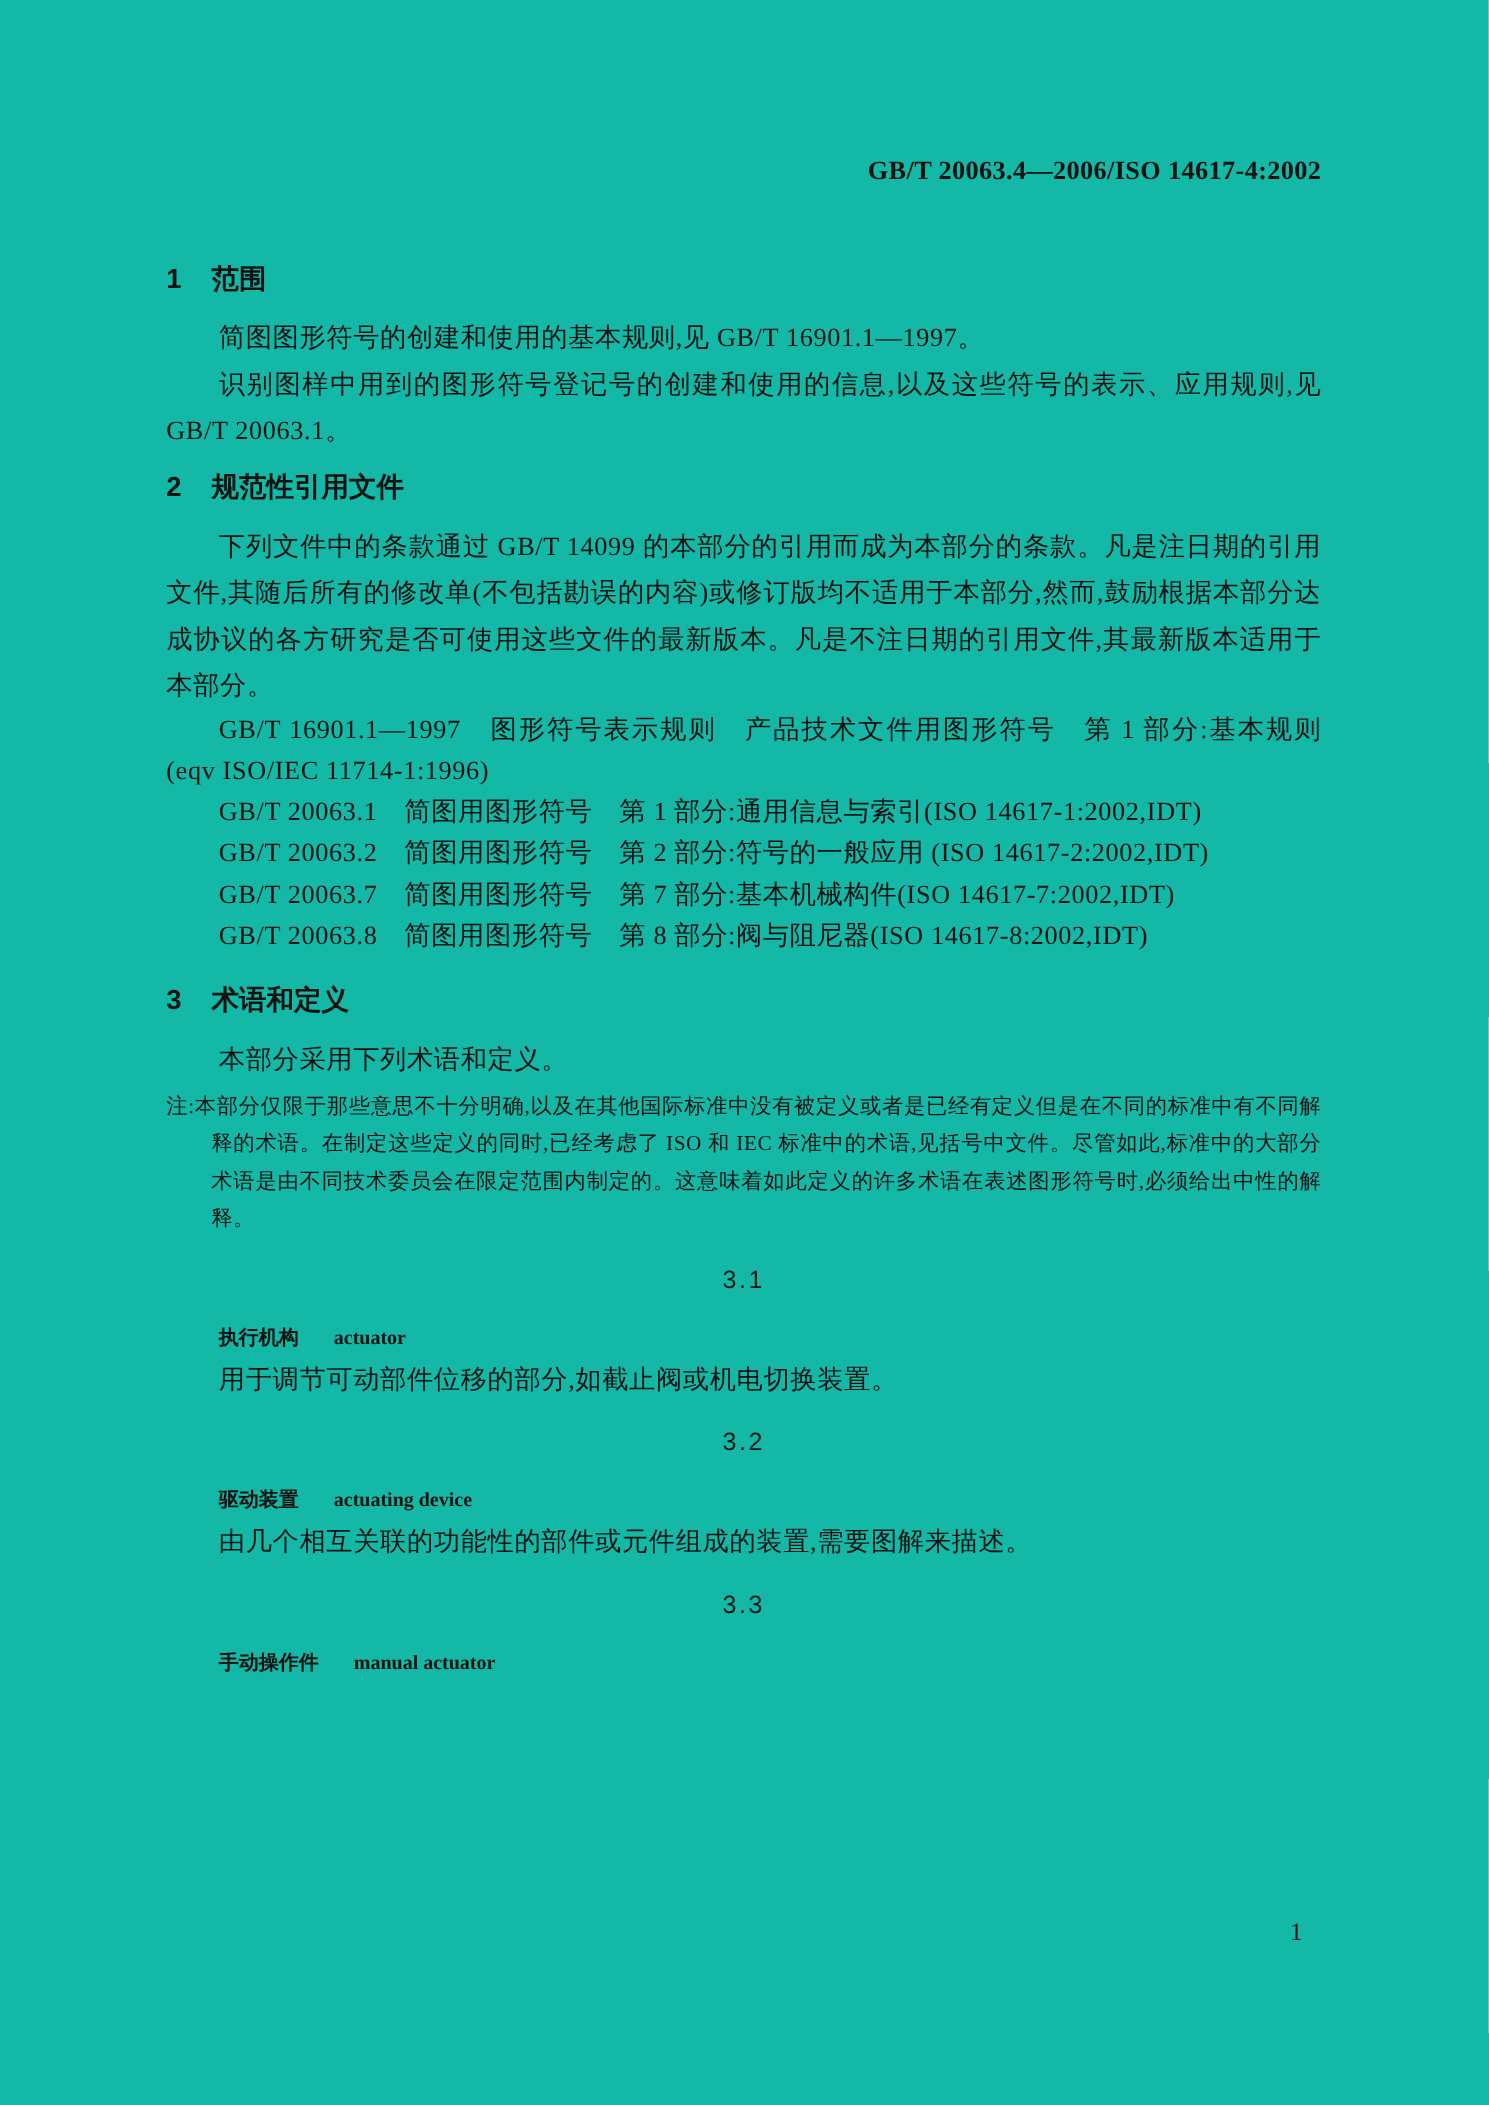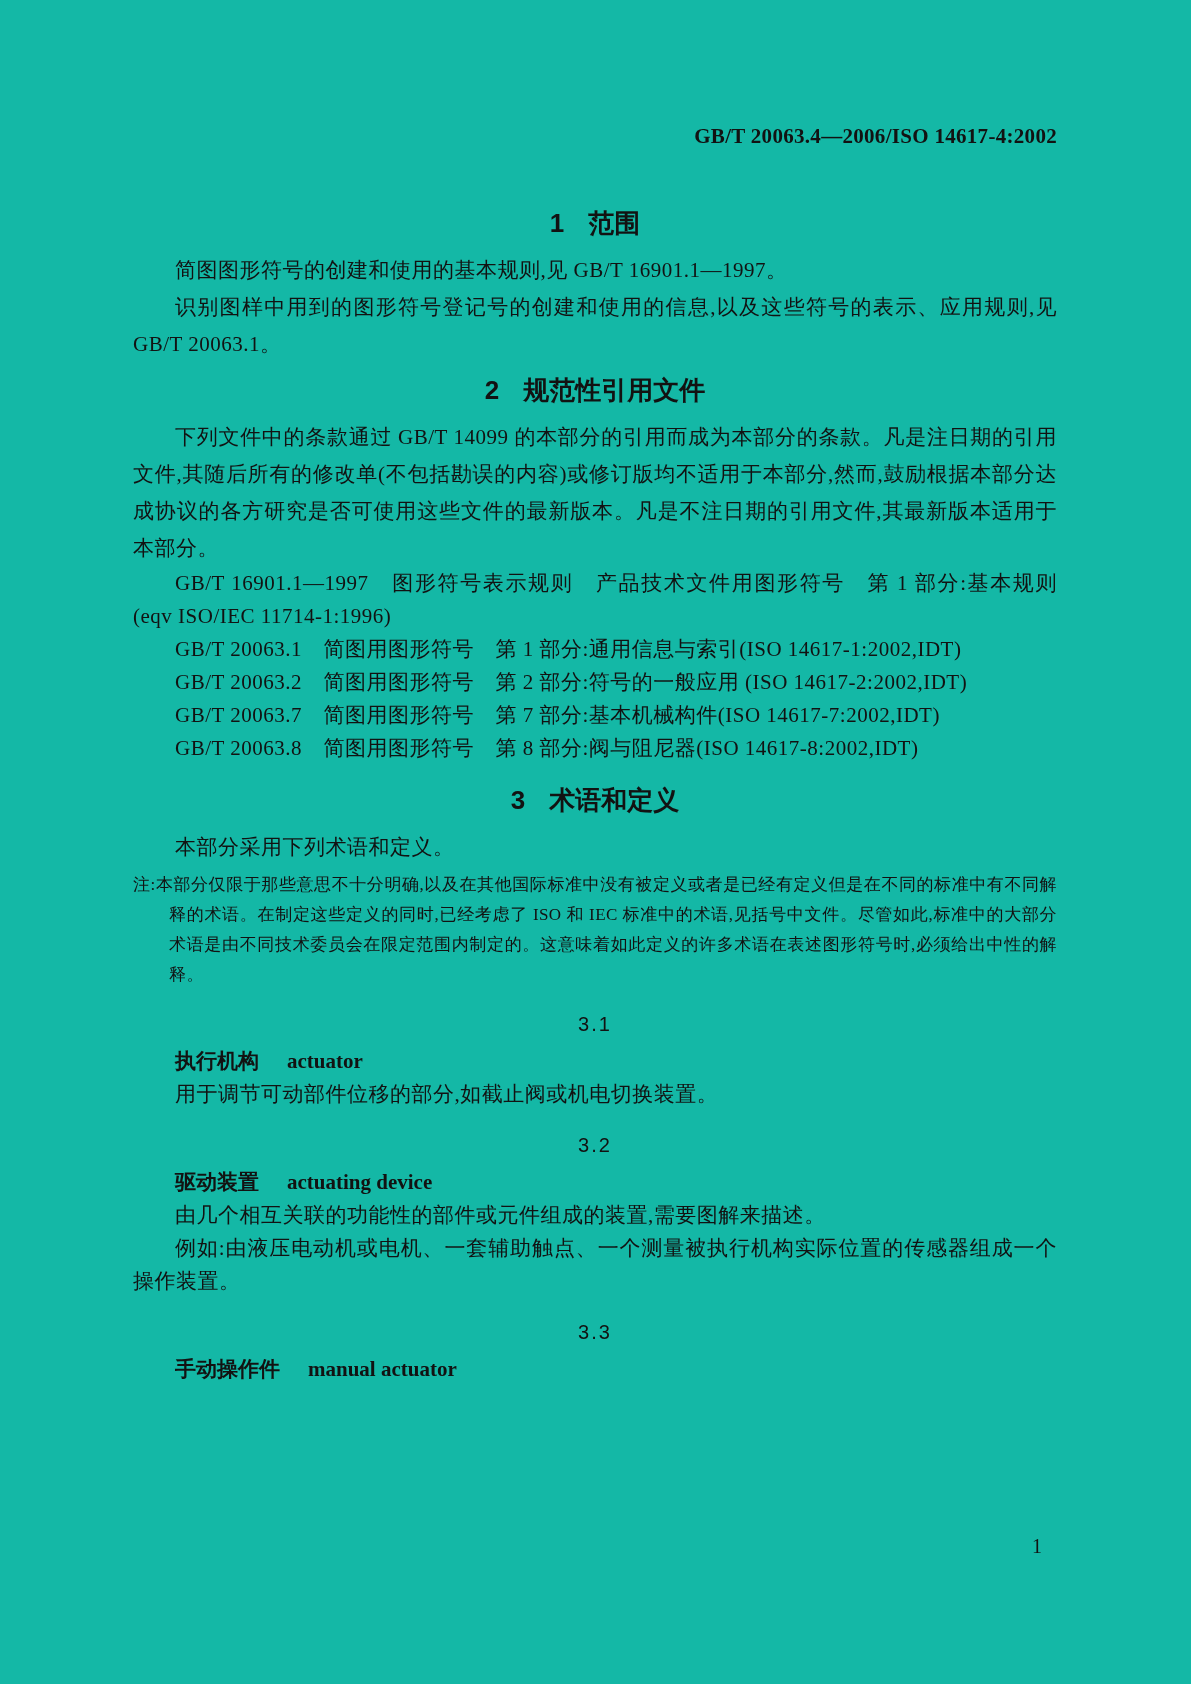--- a/index.html
+++ b/index.html
@@ -39,23 +39,22 @@
     font-weight:bold;
     font-size:30px;
     line-height:42px;
     letter-spacing:5px;
     text-indent:5px;
   }
 
   .sec-heading {
     font-family:"Liberation Sans","DejaVu Sans",sans-serif;
     font-weight:bold;
-    font-size:26px;
+    font-size:22px;
     line-height:30px;
-    text-align:center;
   }
   .sec-heading .label { margin-left:24px; }
   .h-sec1 { margin-top:58px; }
   .h-sec2 { margin-top:12px; }
   .h-sec3 { margin-top:20px; }
 
   .sec-body { margin-top:14px; }
   p { margin:0; }
   .body-p {
     font-size:21px;
@@ -84,22 +83,22 @@
 
   .clause-num {
     font-family:"Liberation Sans","DejaVu Sans",sans-serif;
     font-size:20px;
     line-height:28px;
     letter-spacing:2px;
     margin-top:20px;
     text-align:center;
   }
   .term {
-    margin-top:6px;
-    font-size:21px;
+    margin-top:16px;
+    font-size:16px;
     line-height:33px;
     text-indent:42px;
   }
   .term-zh {
     font-family:"Liberation Sans","DejaVu Sans",sans-serif;
     font-weight:bold;
   }
   .term-en {
     font-weight:bold;
     margin-left:28px;
@@ -162,21 +161,20 @@
       <p class="term">
         <span class="term-zh">执行机构</span><span class="term-en">actuator</span>
       </p>
       <p class="def">用于调节可动部件位移的部分,如截止阀或机电切换装置。</p>
 
       <div class="clause-num">3.2</div>
       <p class="term">
         <span class="term-zh">驱动装置</span><span class="term-en">actuating device</span>
       </p>
       <p class="def">由几个相互关联的功能性的部件或元件组成的装置,需要图解来描述。</p>
-      <p class="def">例如:由液压电动机或电机、一套辅助触点、一个测量被执行机构实际位置的传感器组成一个操作装置。</p>
 
       <div class="clause-num">3.3</div>
       <p class="term">
         <span class="term-zh">手动操作件</span><span class="term-en">manual actuator</span>
       </p>
     </div>
 
   </div>
 
   <div class="page-num">1</div>

